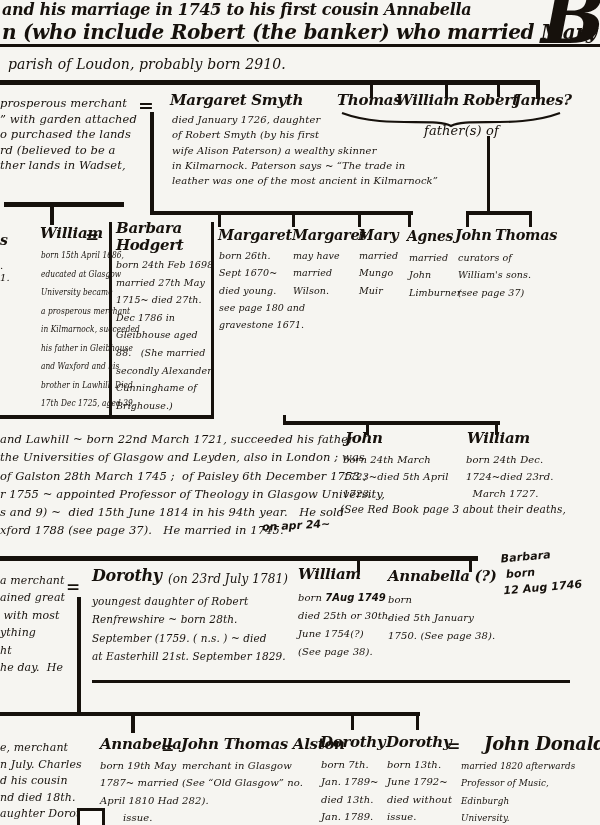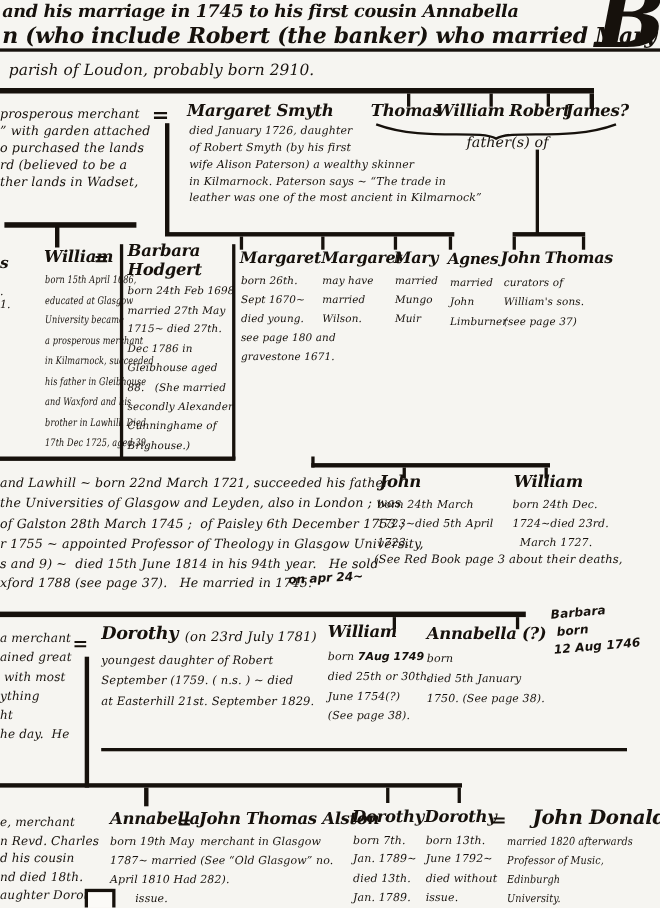--- a/index.html
+++ b/index.html
@@ -204,20 +204,21 @@
 </div>
 <div class="eq" style="left:66px;top:576px;font-size:17px">=</div>
 <div class="vl" style="left:77px;top:597px;width:4px;height:119px"></div>
 
 <div class="t" style="left:92px;top:566px;font-size:16px">Dorothy</div>
 <div class="blk" style="left:168px;top:572px;font-size:12px">
   <div class="ln">(on 23rd July 1781)</div>
 </div>
 <div class="blk" style="left:92px;top:592px;font-size:10.5px;line-height:18.4px">
   <div class="ln">youngest daughter of Robert</div>
+  <div class="ln">Renfrewshire ~ born 28th.</div>
   <div class="ln">September (1759. ( n.s. ) ~ died</div>
   <div class="ln">at Easterhill 21st. September 1829.</div>
 </div>
 
 <div class="t" style="left:298px;top:565px;font-size:15px">William</div>
 <div class="blk" style="left:298px;top:589px;font-size:10px;line-height:18px">
   <div class="ln"><span>born </span><span class="hw">7Aug 1749</span></div>
   <div class="ln">died 25th or 30th.</div>
   <div class="ln">June 1754(?)</div>
   <div class="ln">(See page 38).</div>
@@ -238,21 +239,21 @@
 
 <div class="hl" style="left:92px;top:680px;width:478px;height:2.5px"></div>
 
 <div class="hl" style="left:0;top:712px;width:420px;height:4px"></div>
 <div class="vl" style="left:131px;top:716px;width:3.5px;height:17px"></div>
 <div class="vl" style="left:351px;top:716px;width:3px;height:14px"></div>
 <div class="vl" style="left:416px;top:716px;width:3px;height:14px"></div>
 
 <div class="blk" style="left:0;top:740px;font-size:11px;line-height:16.6px">
   <div class="ln">e, merchant</div>
-  <div class="ln">n Revd. Charles</div>
+  <div class="ln">n July. Charles</div>
   <div class="ln">d his cousin</div>
   <div class="ln">nd died 18th.</div>
   <div class="ln">aughter Dorothea</div>
 </div>
 
 <div class="t" style="left:100px;top:735px;font-size:15px">Annabella</div>
 <div class="blk" style="left:100px;top:757px;font-size:10px;line-height:17.3px">
   <div class="ln">born 19th May</div>
   <div class="ln">1787~ married</div>
   <div class="ln">April 1810 Had</div>

